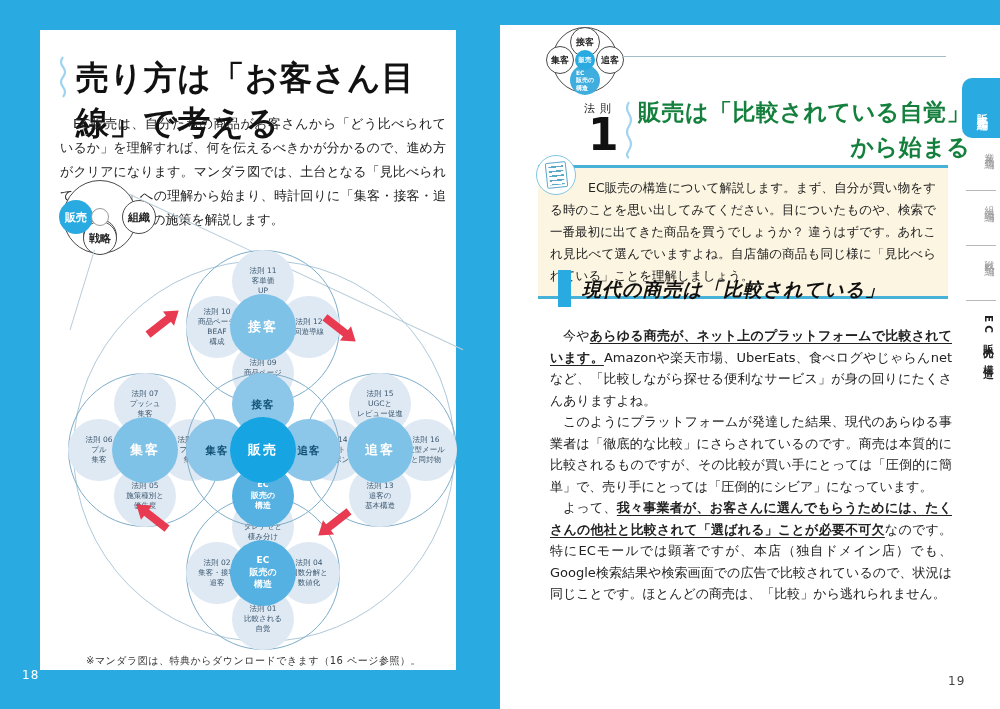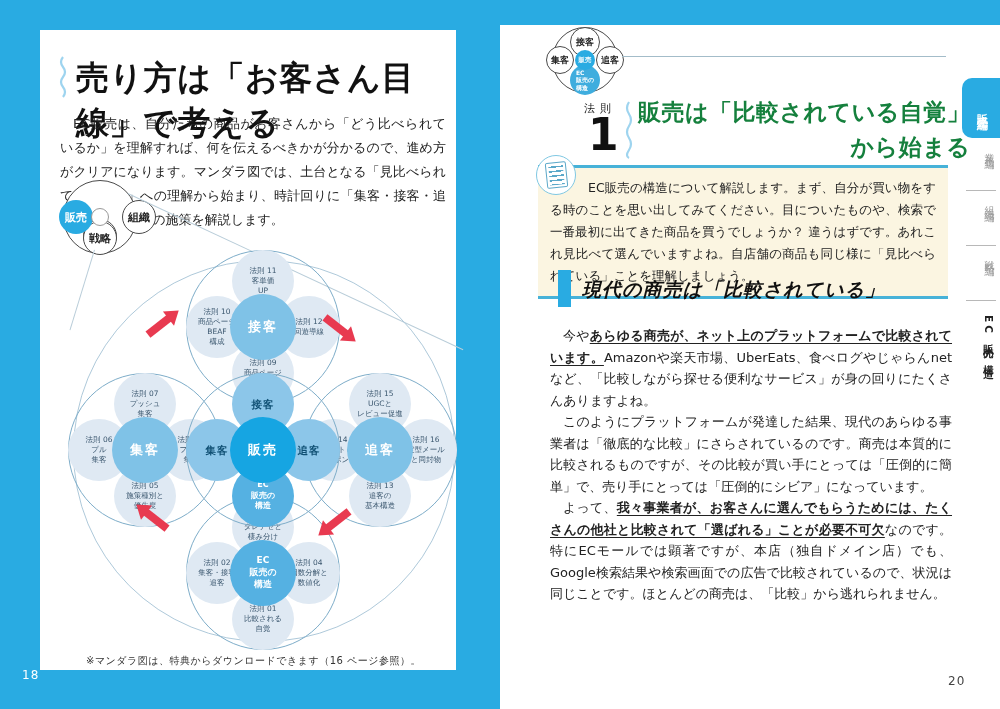--- a/index.html
+++ b/index.html
@@ -238,13 +238,13 @@
   <div class="tab-gray vtext" style="top:120px;">業務編</div>
   <div class="tab-div" style="top:165px;"></div>
   <div class="tab-gray vtext" style="top:173px;">組織編</div>
   <div class="tab-div" style="top:220px;"></div>
   <div class="tab-gray vtext" style="top:227px;">戦略編</div>
   <div class="tab-div" style="top:275px;"></div>
   <div class="side-section vtext">EC販売の構造</div>
 </div>
 
 <div class="pagenum pl">18</div>
-<div class="pagenum pr">20</div>
+<div class="pagenum pr">19</div>
 
 </body></html>

